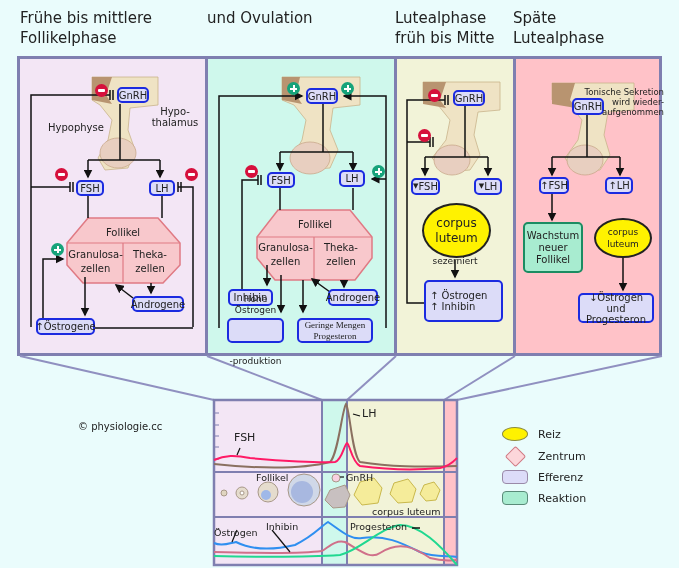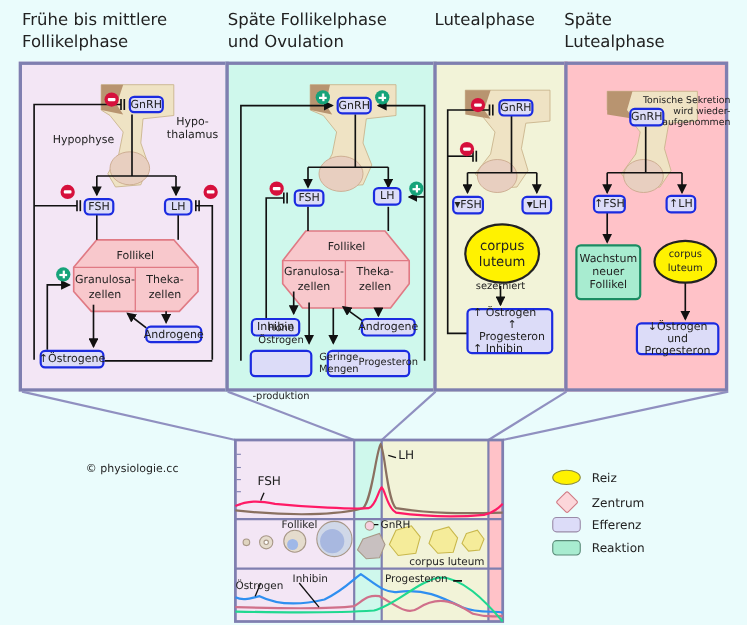--- a/index.html
+++ b/index.html
@@ -10,36 +10,36 @@
   .lbl{position:absolute;font-size:10px;line-height:11px;color:#222;}
   .lbl.c{text-align:center;}
   .minus{position:absolute;width:13px;height:13px;border-radius:50%;background:#d6103c;}
   .minus::after{content:"";position:absolute;left:3px;top:5px;width:7px;height:3px;background:#fff;border-radius:1px;}
   .plus{position:absolute;width:13px;height:13px;border-radius:50%;background:#16a37a;}
   .plus::before{content:"";position:absolute;left:3px;top:5.5px;width:7px;height:2px;background:#fff;}
   .plus::after{content:"";position:absolute;left:5.5px;top:3px;width:2px;height:7px;background:#fff;}
   .ellipse{position:absolute;background:#fff200;border:2px solid #222;border-radius:50%;box-sizing:border-box;display:flex;align-items:center;justify-content:center;text-align:center;}
   .react{position:absolute;background:#a8ecd0;border:2px solid #1b8c62;border-radius:5px;box-sizing:border-box;font-size:10px;line-height:12px;text-align:center;display:flex;align-items:center;justify-content:center;}
   svg{position:absolute;left:0;top:0;}
-  .legend-item{position:absolute;left:502px;font-size:11px;display:flex;align-items:flex-end;}
+  .legend-item{position:absolute;left:502px;font-size:11px;display:flex;align-items:center;}
   .legend-sw{width:26px;height:14px;margin-right:10px;box-sizing:border-box;}
 </style>
 </head>
 <body>
 
 <div class="title" style="left:20px;width:185px;">
   <div>Frühe bis mittlere</div>
   <div>Follikelphase</div>
 </div>
 <div class="title" style="left:207px;width:190px;">
-  <div>Späte Follikelphase</div>
   <div>und Ovulation</div>
 </div>
 <div class="title" style="left:395px;width:118px;">
   <div>Lutealphase</div>
+  <div>früh bis Mitte</div>
 </div>
 <div class="title" style="left:513px;width:150px;">
   <div>Späte</div>
   <div>Lutealphase</div>
 </div>
 
 <div class="panel" style="left:17px;width:191px;background:#f3e6f5;"></div>
 <div class="panel" style="left:205px;width:192px;background:#cff8ec;"></div>
 <div class="panel" style="left:394px;width:122px;background:#f2f3d8;"></div>
 <div class="panel" style="left:513px;width:149px;background:#ffc2c8;"></div>
@@ -249,21 +249,21 @@
 <div class="lbl c" style="left:315px;top:242px;width:52px;">
   <div>Theka-</div>
   <div style="margin-top:3px;">zellen</div>
 </div>
 <div class="box" style="left:228px;top:289px;width:45px;height:17px;">Inhibin</div>
 <div class="box" style="left:328px;top:289px;width:50px;height:17px;">Androgene</div>
 <div class="box" style="left:227px;top:318px;width:57px;height:25px;flex-direction:column;font-size:9px;gap:40px;">
   <span>Hohe Östrogen</span>
   <span>-produktion</span>
 </div>
-<div class="box" style="left:297px;top:318px;width:76px;height:25px;flex-direction:row;font-size:9px;">
+<div class="box" style="left:297px;top:318px;width:76px;height:25px;flex-direction:column;font-size:9px;font-family:Liberation Serif, serif;">
   <span>Geringe Mengen</span>
   <span>Progesteron</span>
 </div>
 
 <div class="box" style="left:453px;top:90px;width:32px;height:16px;">GnRH</div>
 <div class="minus" style="left:428px;top:89px;"></div>
 <div class="minus" style="left:418px;top:129px;"></div>
 <div class="box" style="left:411px;top:178px;width:29px;height:17px;">
   <span style="font-size:7px;">▼</span>
     <span>FSH</span>
@@ -272,21 +272,20 @@
   <span style="font-size:7px;">▼</span>
     <span>LH</span>
 </div>
 <div class="ellipse" style="left:422px;top:203px;width:69px;height:55px;flex-direction:column;font-size:12px;line-height:15px;">
   <span>corpus</span>
   <span>luteum</span>
 </div>
 <div class="lbl c" style="left:425px;top:256px;width:60px;font-size:9px;">sezerniert</div>
 <div class="box" style="left:424px;top:280px;width:79px;height:42px;flex-direction:column;align-items:flex-start;padding-left:4px;">
   <div><span>↑ </span><span>Östrogen</span></div>
-  <div><span>↑ </span><span>Progesteron</span></div>
   <div><span>↑ </span><span>Inhibin</span></div>
 </div>
 
 <div class="box" style="left:572px;top:98px;width:32px;height:17px;">GnRH</div>
 <div class="lbl" style="left:584px;top:87px;width:80px;font-size:8.5px;line-height:10px;text-align:right;">
   <div>Tonische Sekretion</div>
   <div>wird wieder-</div>
   <div>aufgenommen</div>
 </div>
 <div class="box" style="left:539px;top:177px;width:30px;height:17px;">

